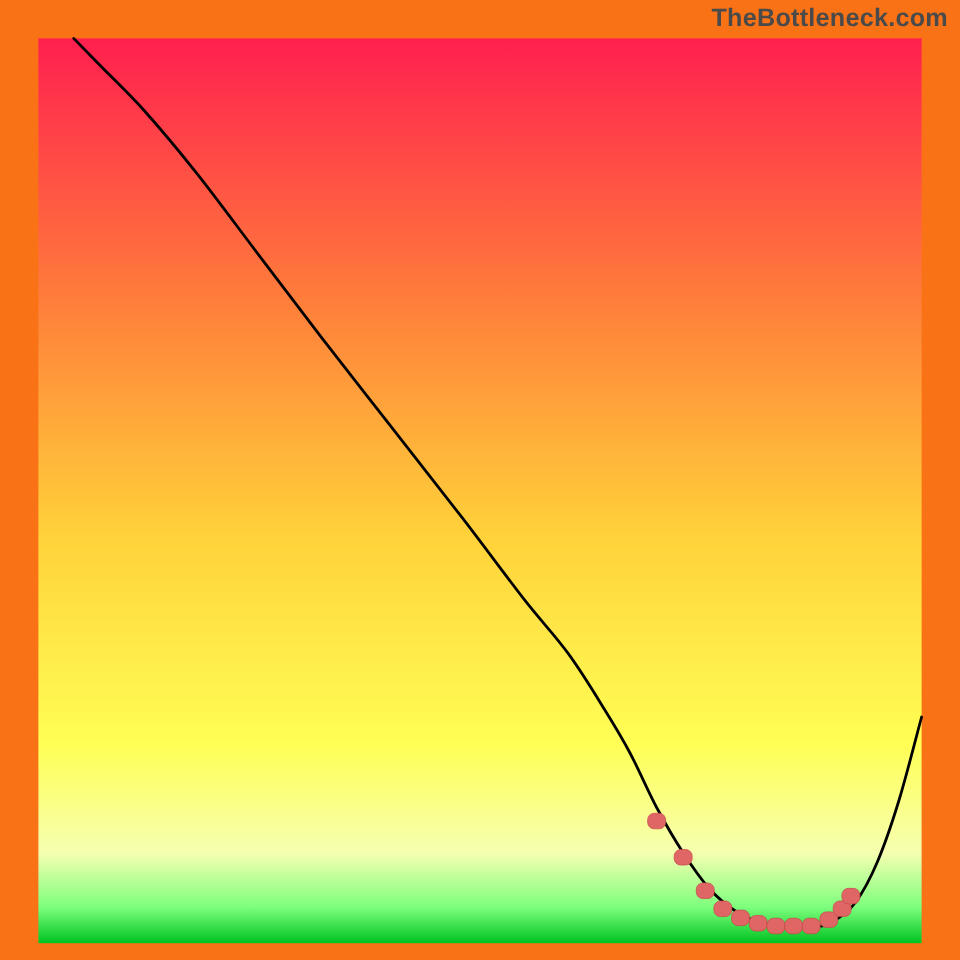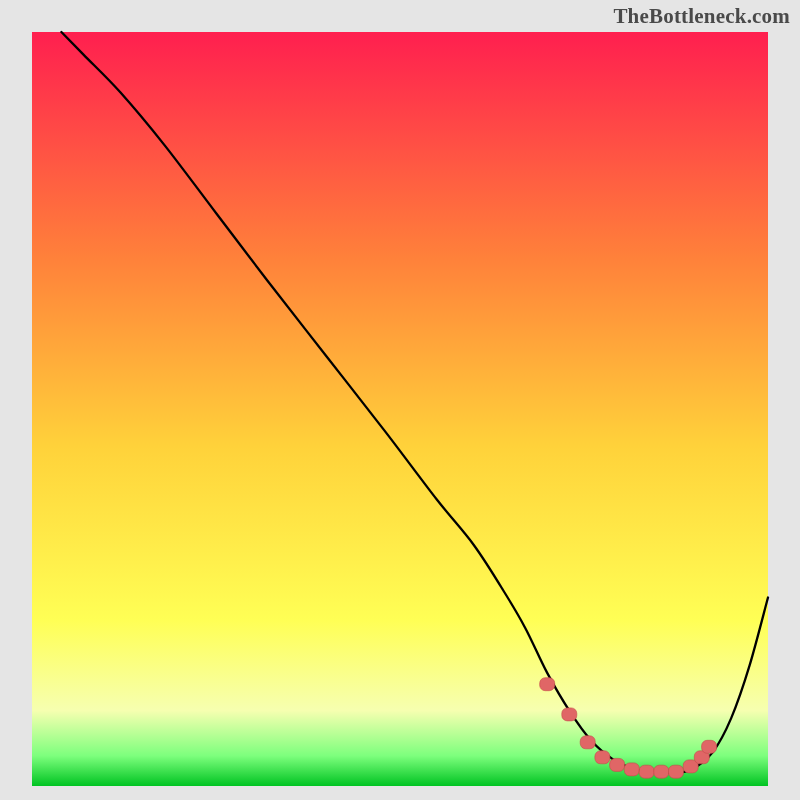--- a/index.html
+++ b/index.html
@@ -8,22 +8,21 @@
     width: 800px;
     height: 800px;
     background: #000;
     overflow: hidden;
     font-family: Arial, Helvetica, sans-serif;
   }
   .stage {
     position: relative;
     width: 800px;
     height: 800px;
-    background: #e5e5e5;
-    font-family: Liberation Serif, serif;
+    background: #f97316;
   }
   .watermark {
     position: absolute;
     top: 4px;
     right: 10px;
     color: #4a4a4a;
     font-size: 21px;
     font-weight: 600;
     letter-spacing: 0.2px;
     user-select: none;

